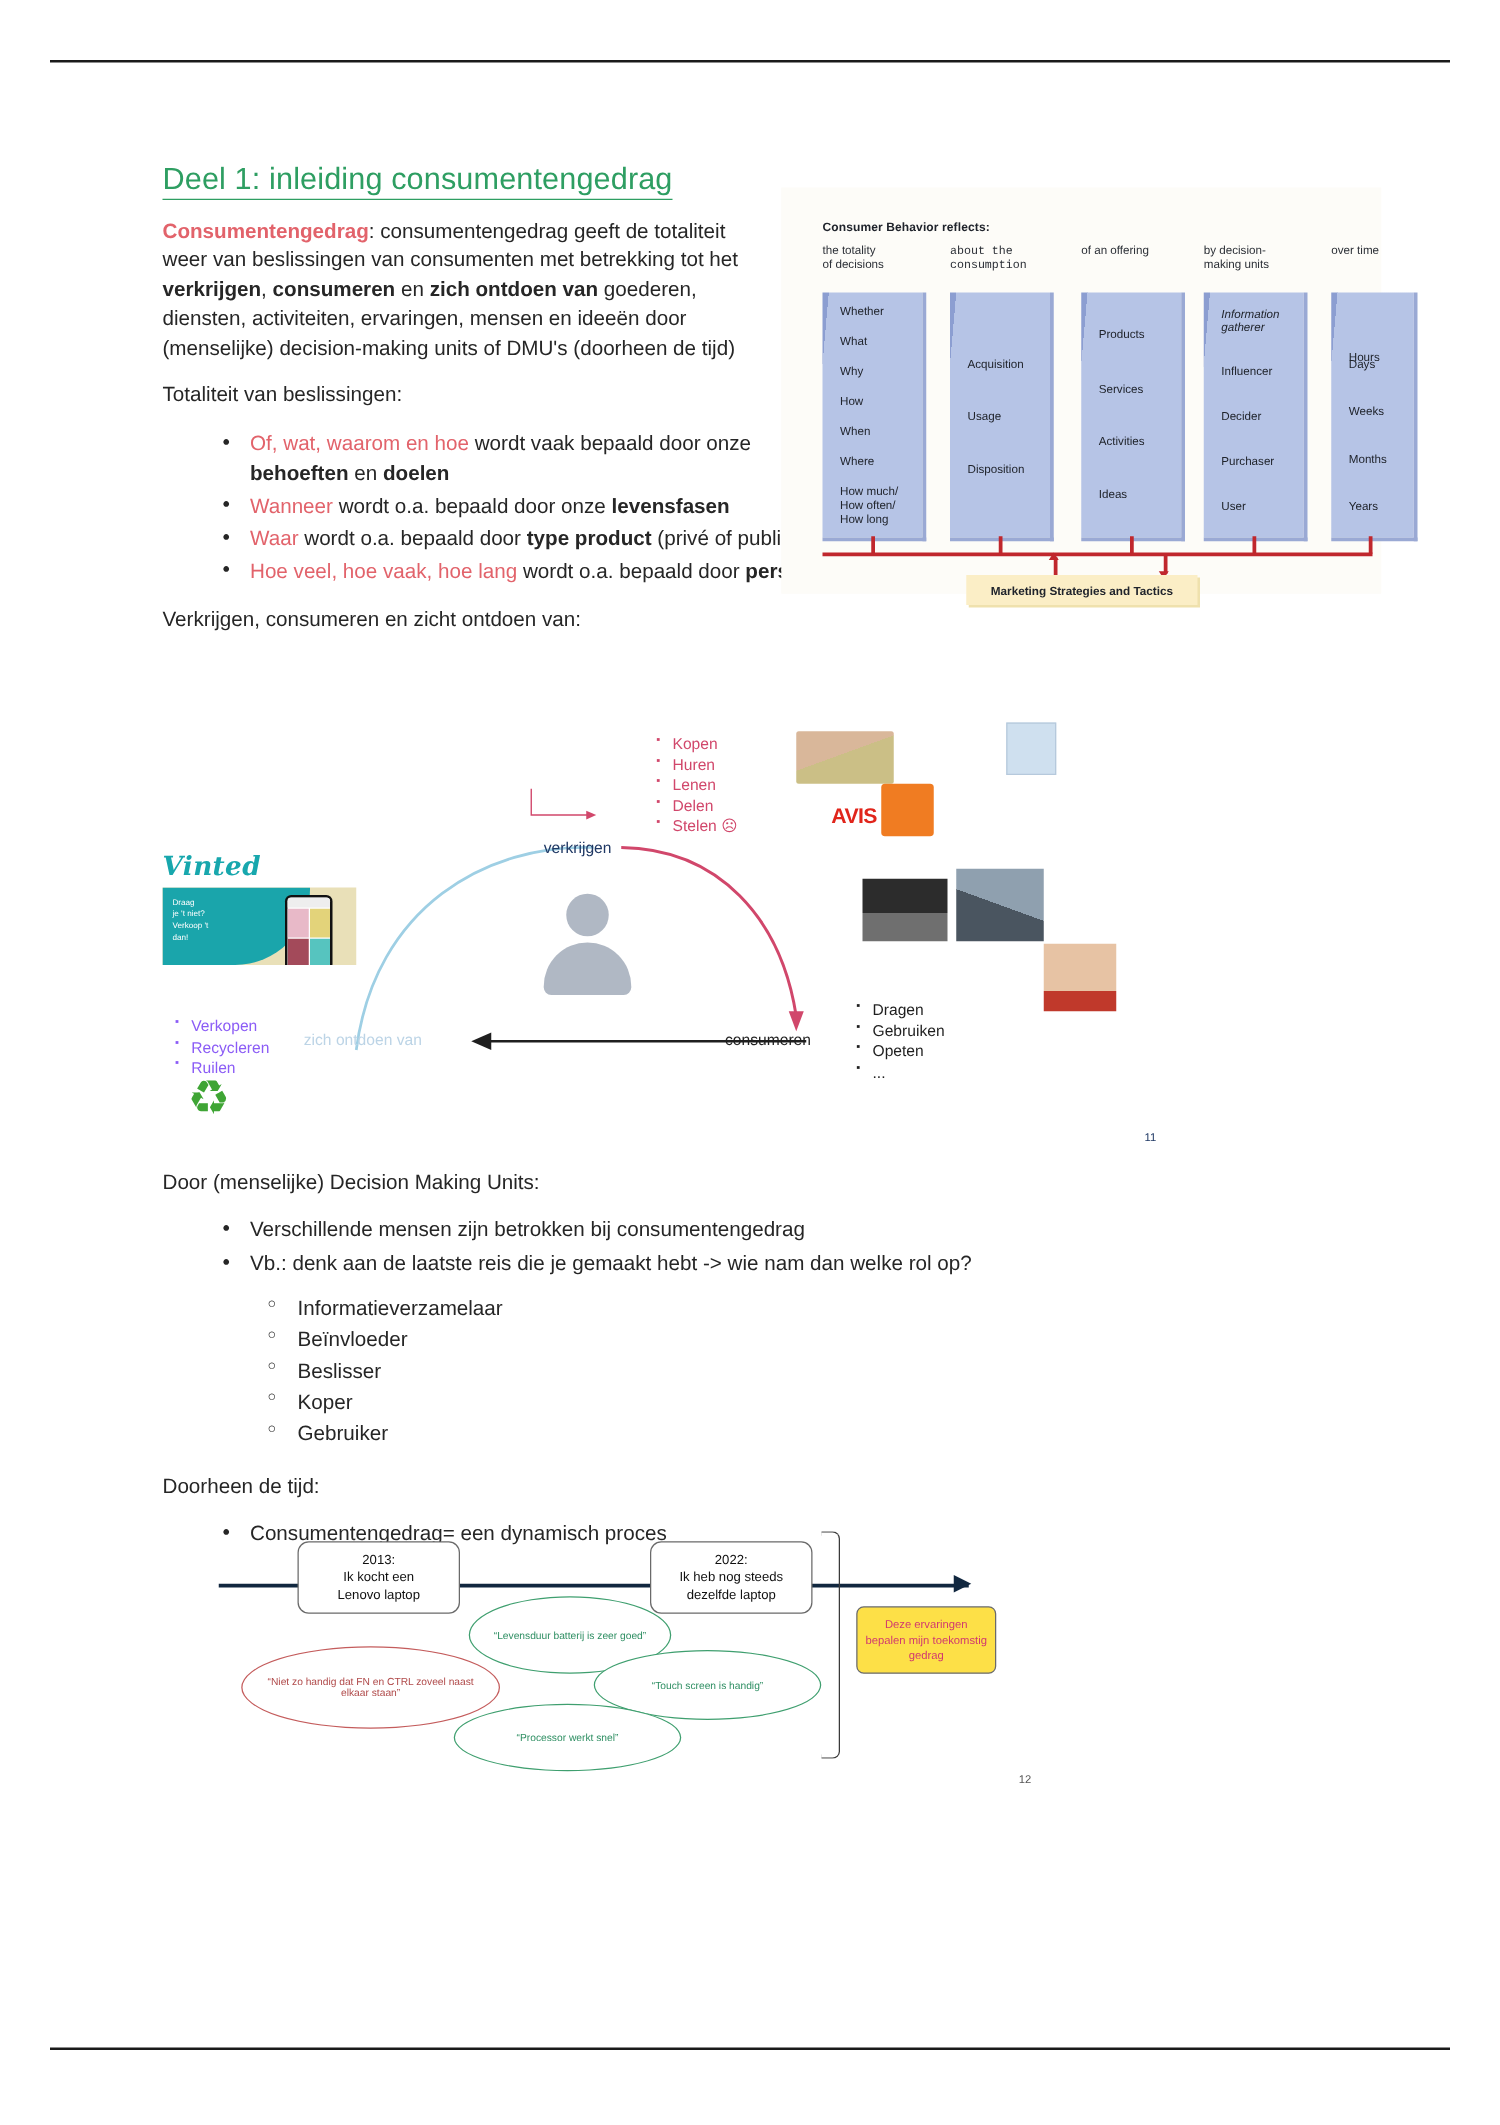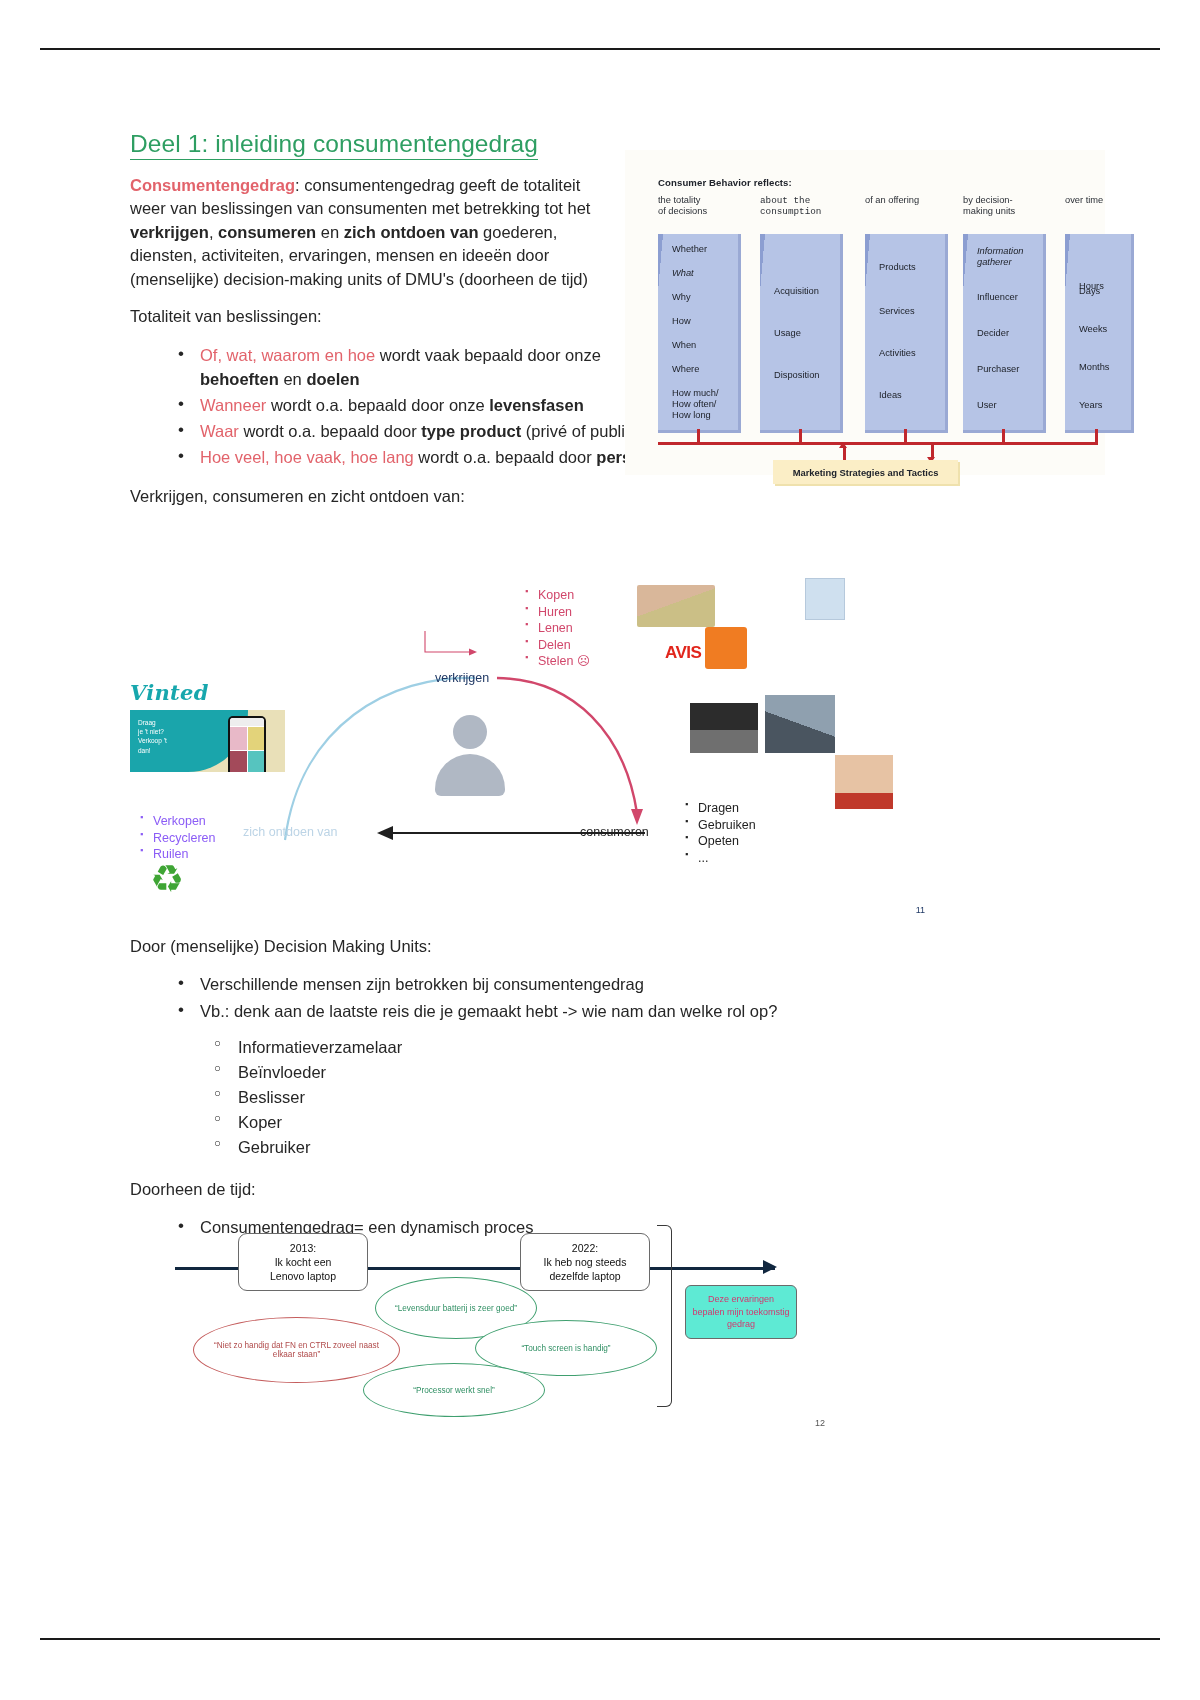--- a/index.html
+++ b/index.html
@@ -87,21 +87,21 @@
   .tl-axis{position:absolute;left:10px;top:52px;width:600px;height:3px;background:#11273f;}
   .tl-head{position:absolute;right:88px;top:45px;width:0;height:0;
     border-top:7px solid transparent;border-bottom:7px solid transparent;border-left:14px solid #11273f;}
   .tl-box{position:absolute;border:1.4px solid #6a6a6a;border-radius:9px;background:#fff;
     text-align:center;font-size:10.5px;line-height:1.34;color:#101010;padding:7px 4px;}
   .cloud{position:absolute;border:1.3px solid #3f9f6f;border-radius:50%;
     display:flex;align-items:center;justify-content:center;text-align:center;
     font-size:8.2px;color:#2f8f63;padding:4px 10px;background:#fff;}
   .cloud.red{border-color:#c45c5c;color:#b04a4a;}
   .bracket{position:absolute;border:1.6px solid #3a3a3a;border-left:none;border-radius:0 6px 6px 0;}
-  .redbox{position:absolute;border:1.4px solid #6a6a6a;border-radius:6px;background:#5eead4;
+  .redbox{position:absolute;border:1.4px solid #6a6a6a;border-radius:6px;background:#fde047;
     text-align:center;font-size:9px;color:#d1386f;line-height:1.4;padding:7px 5px;}
   .tl-num{position:absolute;right:40px;bottom:2px;font-size:9px;color:#555;}
 </style>
 </head>
 <body>
 
 <div class="page">
 
   <div class="rule top"></div>
   <div class="rule bottom"></div>
@@ -130,21 +130,21 @@
     <div class="cb-title">Consumer Behavior reflects:</div>
 
     <div class="cb-cap" style="left:33px;top:45px;">the totality<br>of decisions</div>
     <div class="cb-cap" style="left:135px;top:45px;font-family:Liberation Mono, monospace;">about the<br>consumption</div>
     <div class="cb-cap" style="left:240px;top:45px;">of an offering</div>
     <div class="cb-cap" style="left:338px;top:45px;">by decision-<br>making units</div>
     <div class="cb-cap" style="left:440px;top:45px;">over time</div>
 
     <div class="cb-col" style="left:33px;">
       <span style="top:10px;">Whether</span>
-        <span style="top:34px;font-style:italic;">What</span>
+        <span style="top:34px;">What</span>
         <span style="top:58px;">Why</span>
       <span style="top:82px;">How</span>
         <span style="top:106px;">When</span>
         <span style="top:130px;">Where</span>
       <span style="top:154px;">How much/<br>How often/<br>How long</span>
     </div>
     <div class="cb-col" style="left:135px;">
       <span style="top:52px;">Acquisition</span>
         <span style="top:94px;">Usage</span>
         <span style="top:136px;">Disposition</span>

